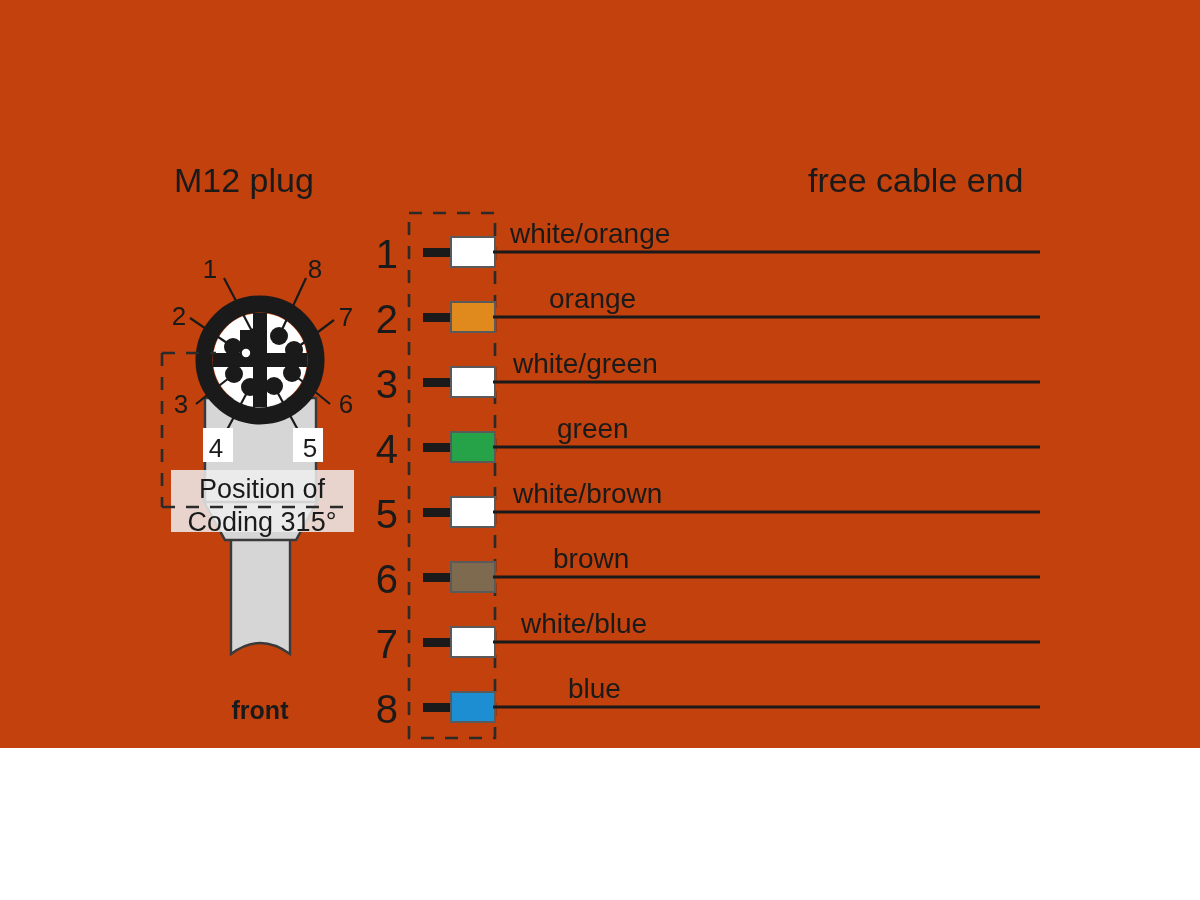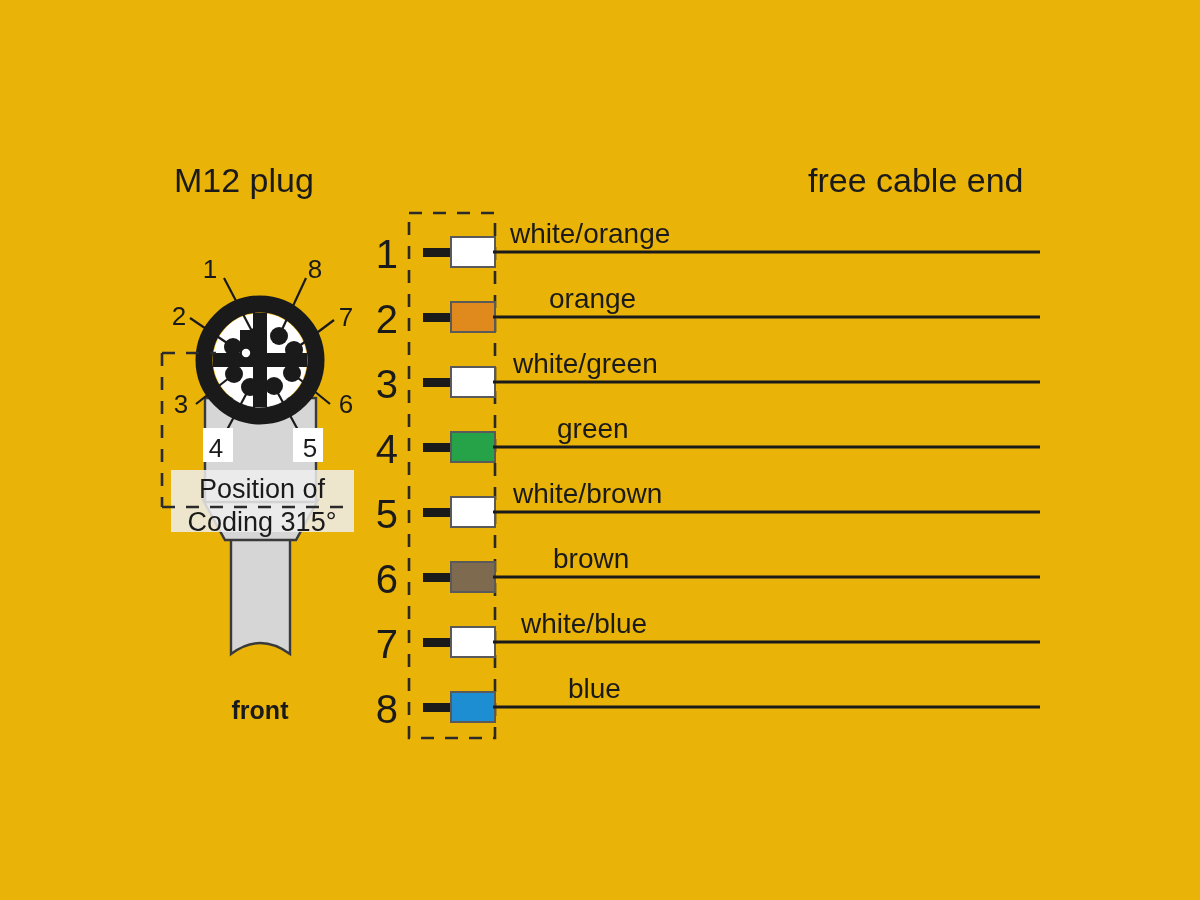--- a/index.html
+++ b/index.html
@@ -3,22 +3,22 @@
 <meta charset="utf-8">
 <style>
   html, body {
     margin: 0;
     padding: 0;
     background: #ffffff;
   }
   #stage {
     position: relative;
     width: 1200px;
-    height: 900px;
-    background: #eab308;
+    height: 748px;
+    background: #c2410c;
     font-family: "Liberation Sans", sans-serif;
     overflow: hidden;
   }
   #stage svg {
     position: absolute;
     top: 0;
     left: 0;
     display: block;
   }
   .hdr-text {

